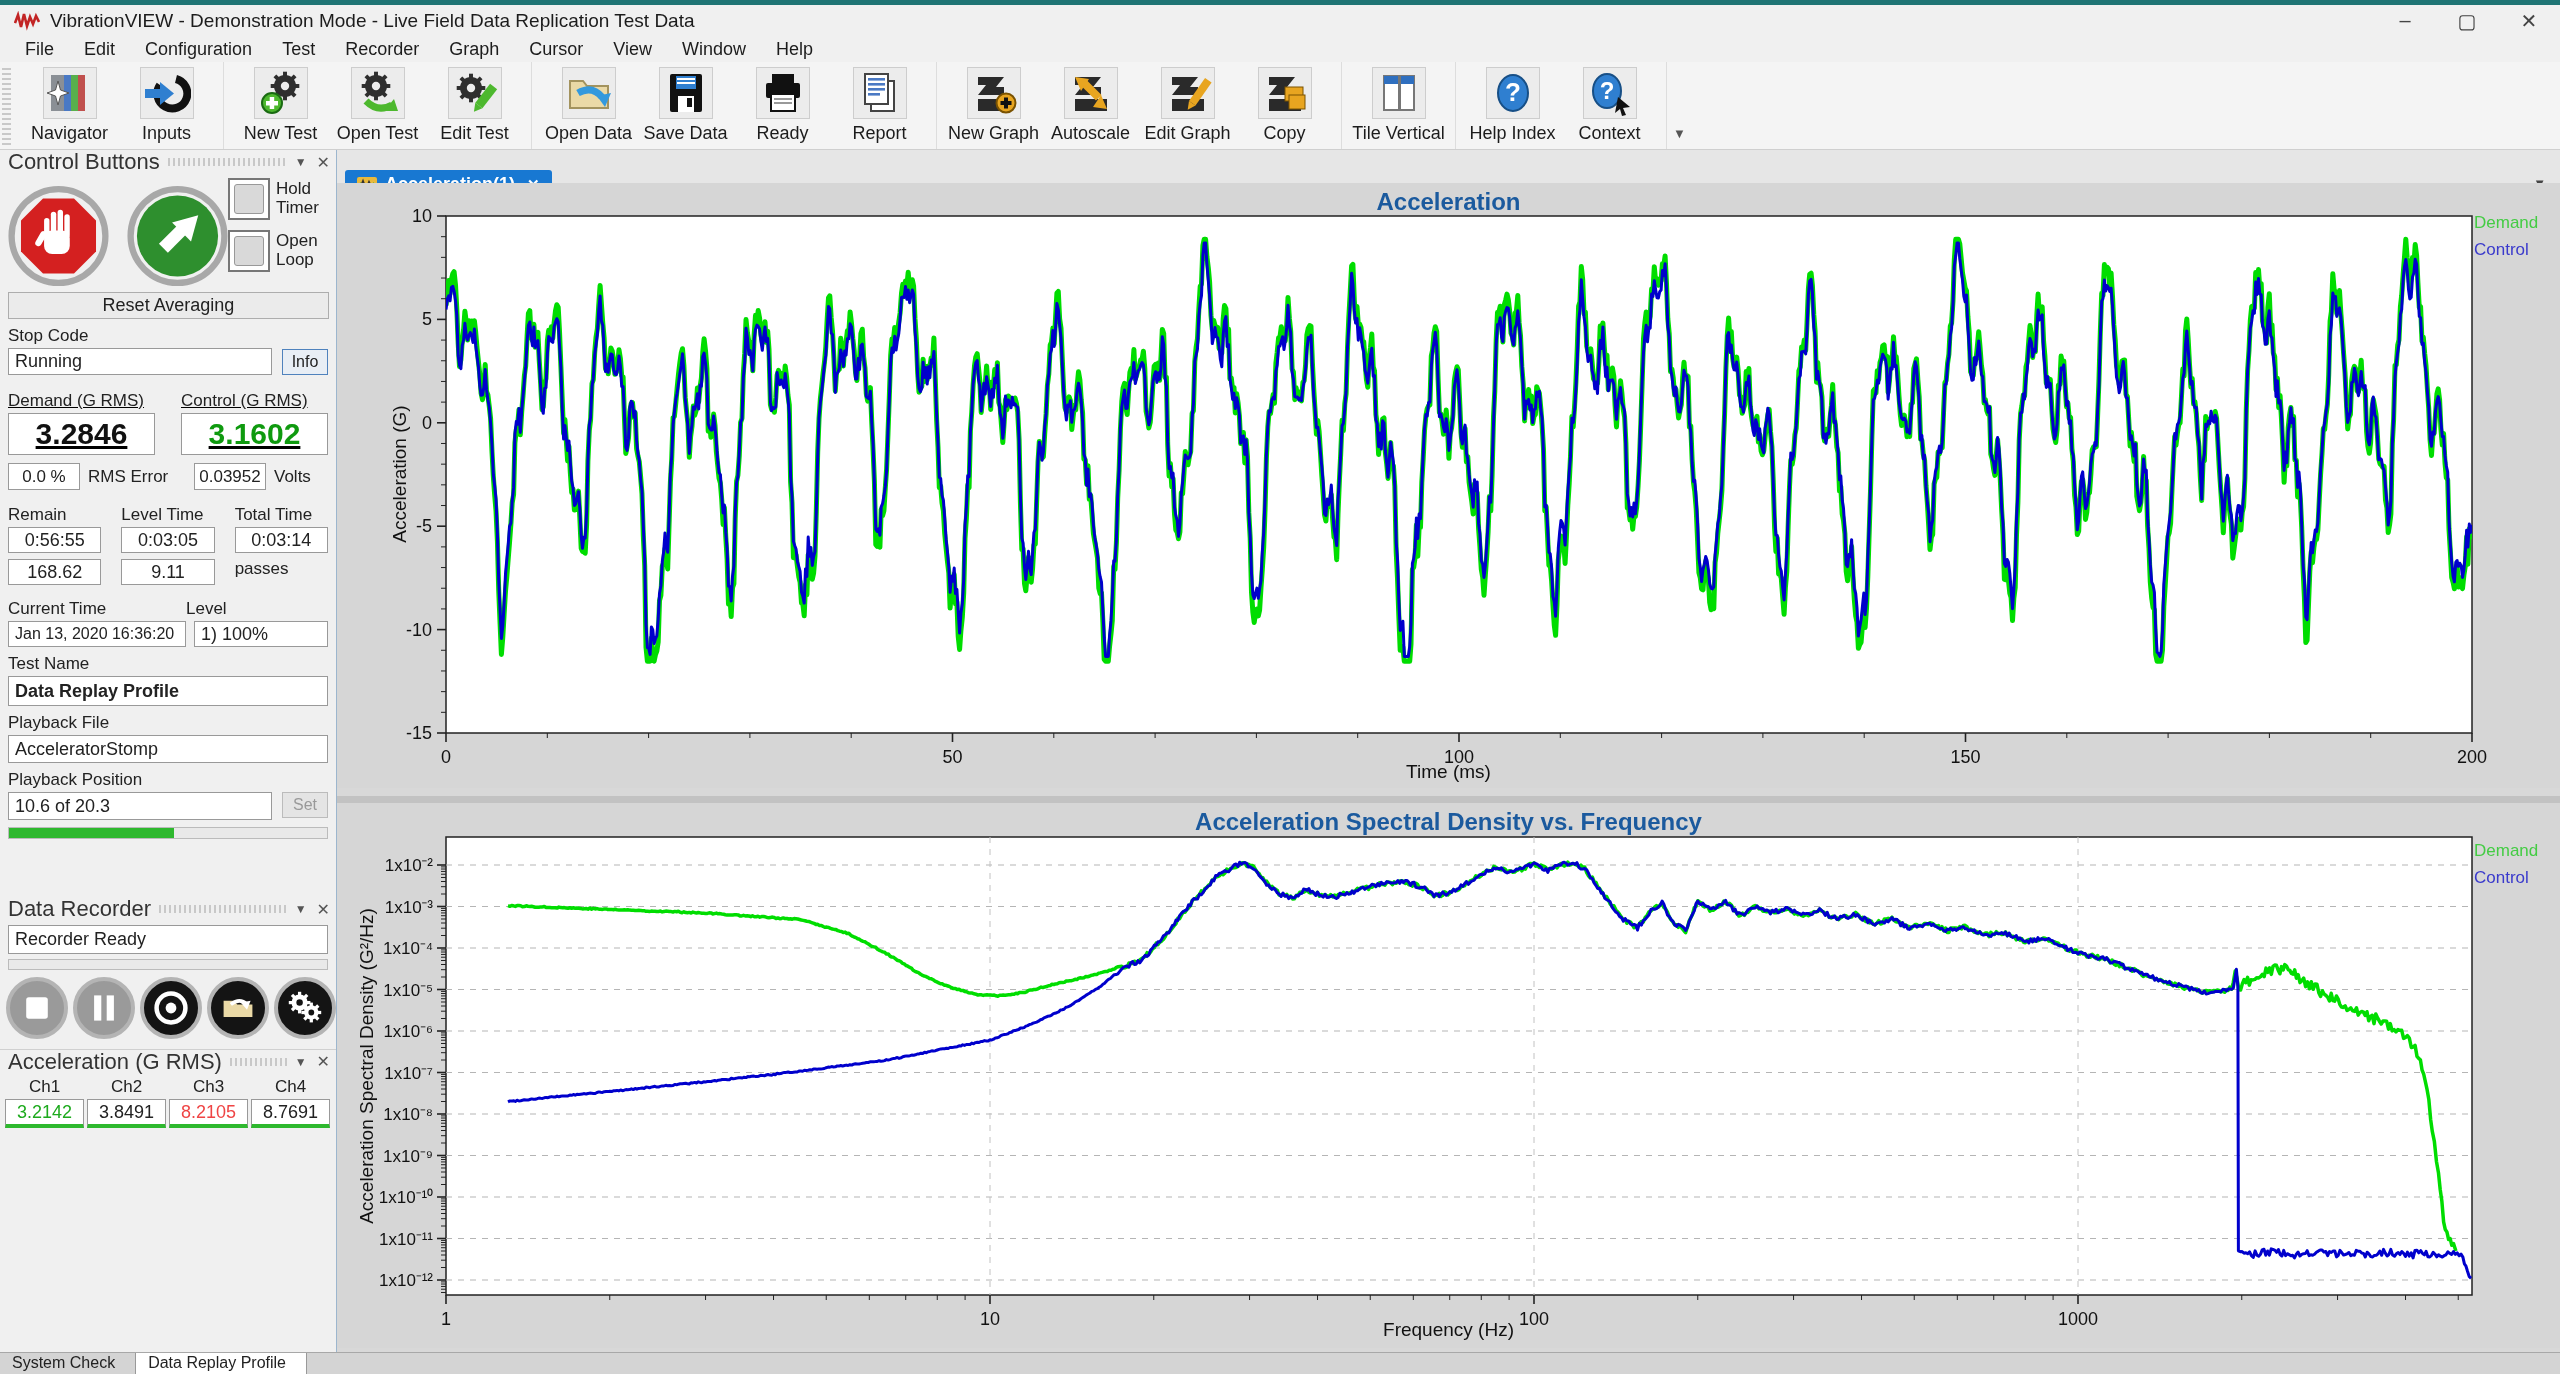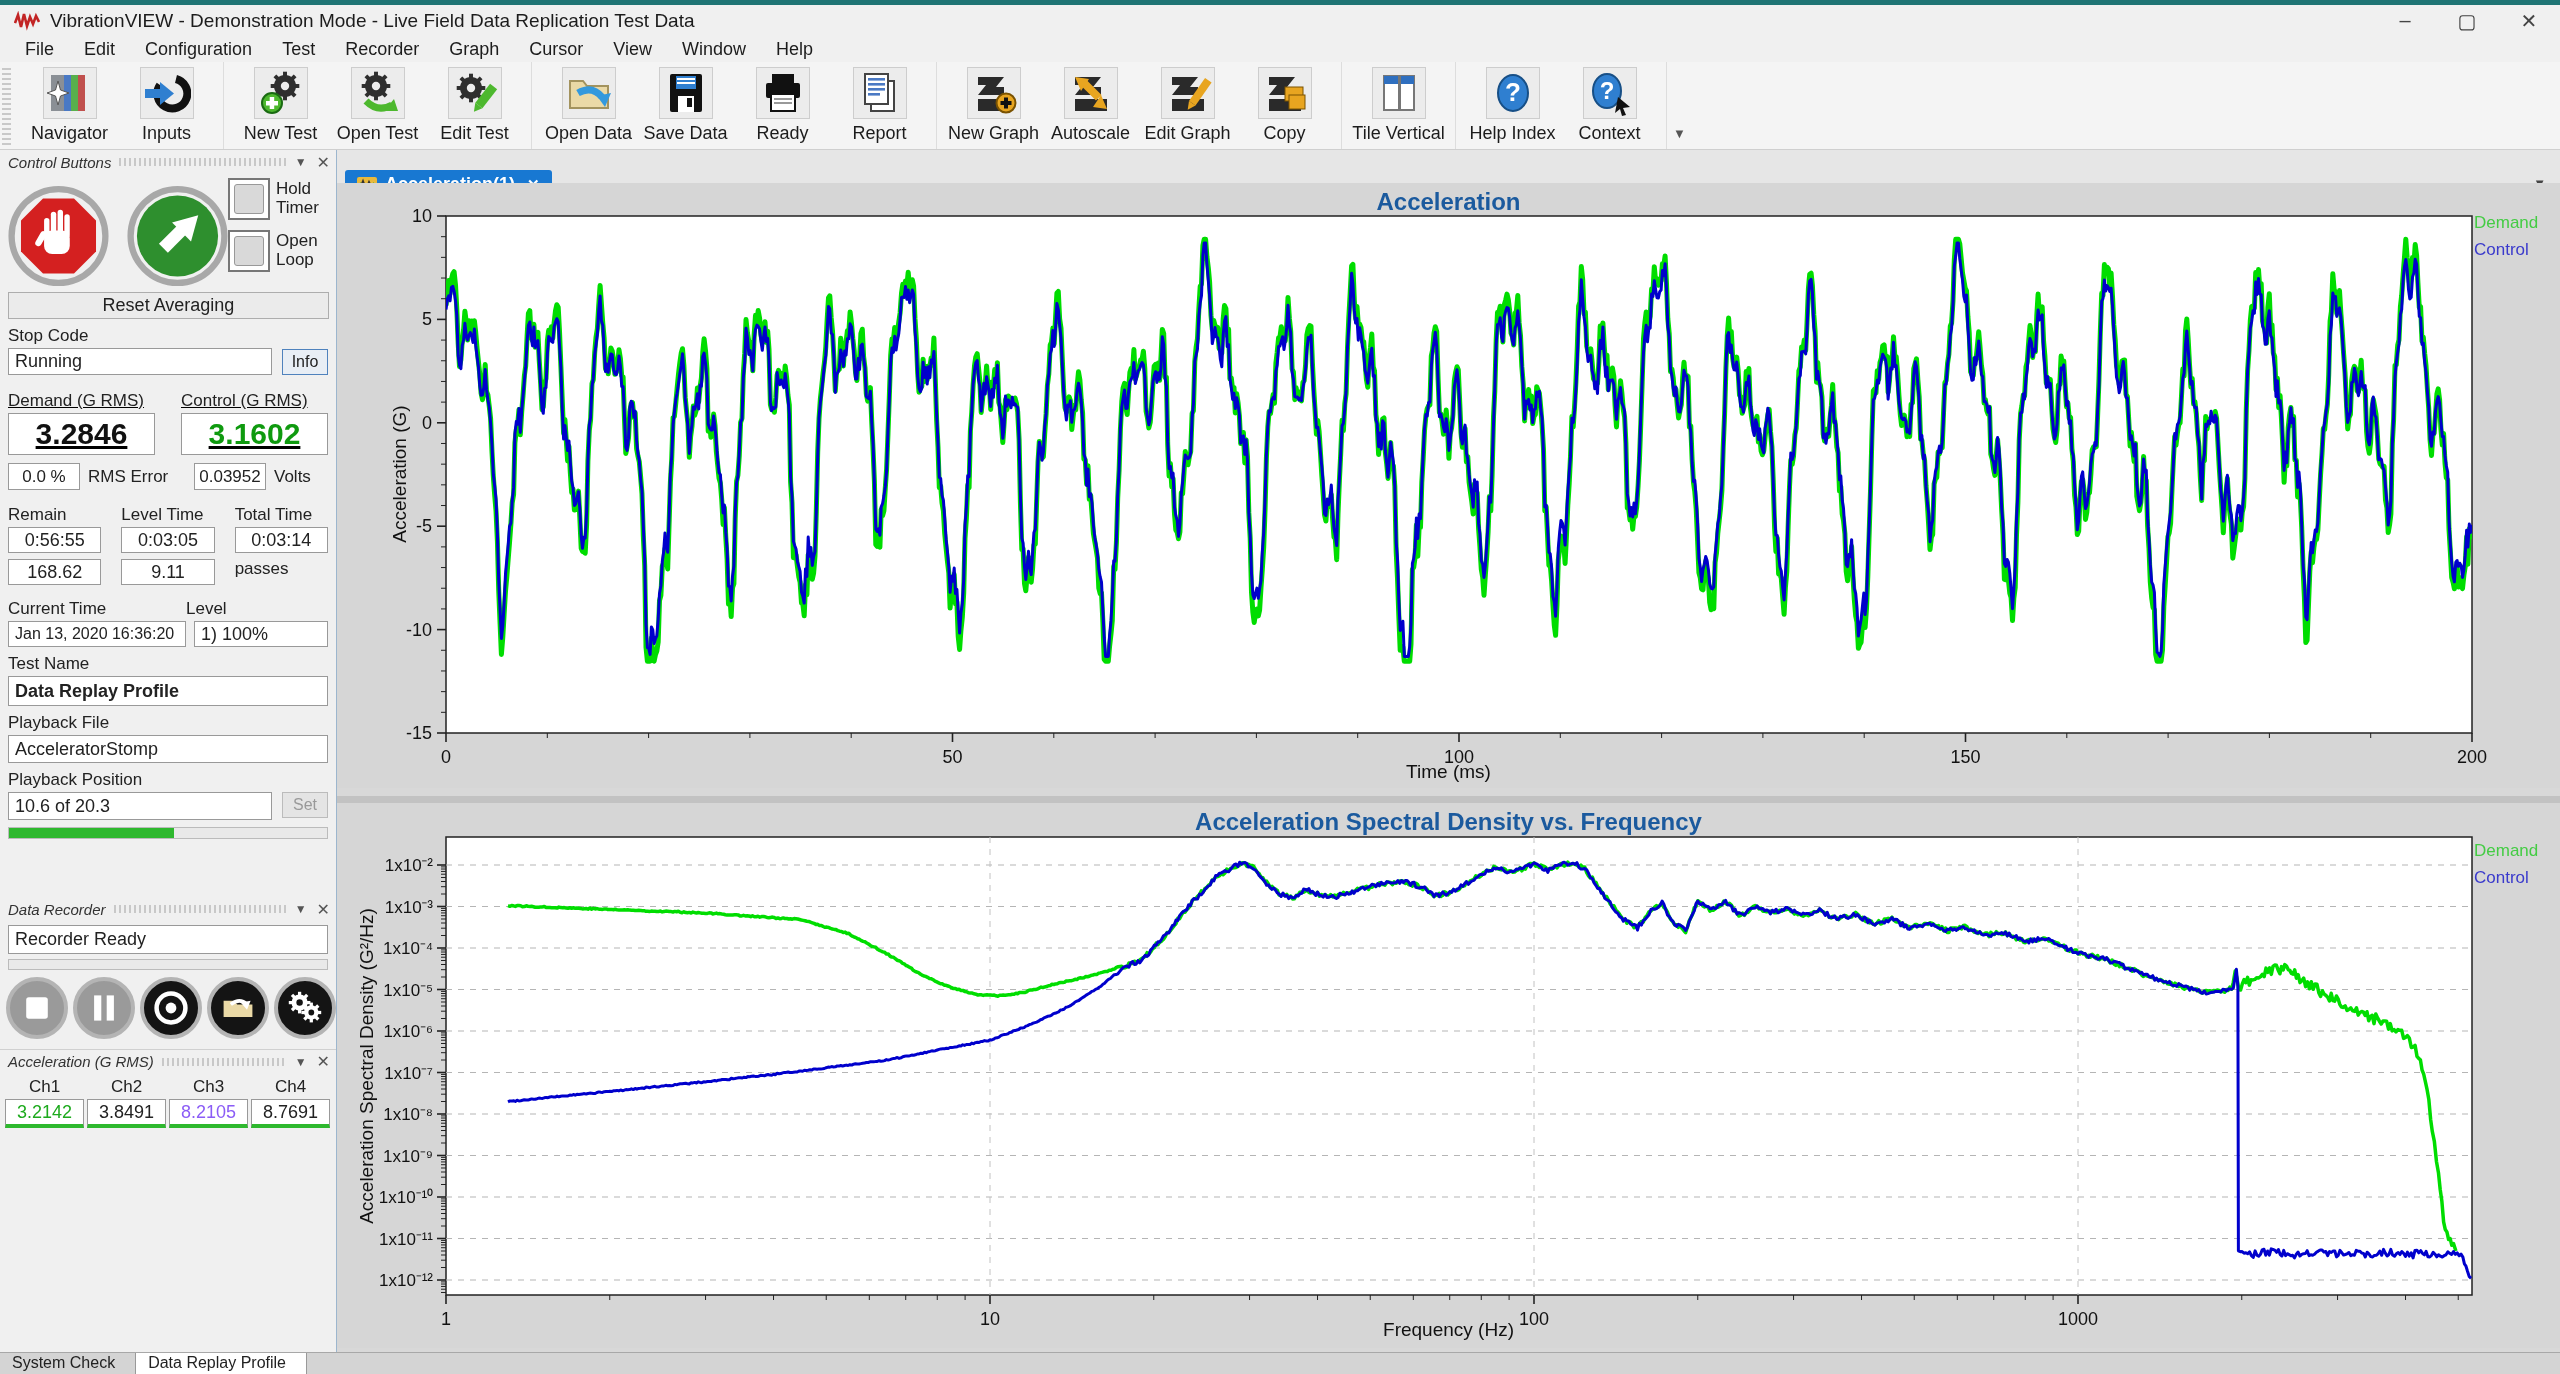--- a/index.html
+++ b/index.html
@@ -18,21 +18,21 @@
   .toolbar { position:absolute; top:62px; left:0; width:100%; height:88px; background:#f4f4f4; border-bottom:1px solid #cfcfcf; display:flex; align-items:stretch; }
   .tool-drag { width:9px; background:repeating-linear-gradient(0deg,#c9c9c9 0 2px,#f4f4f4 2px 5px); margin:4px 2px; }
   .tool-group { display:flex; padding:0 8px; border-right:1px solid #ddd; }
   .tool-btn { width:97px; display:flex; flex-direction:column; align-items:center; padding-top:5px; }
   .tool-icon-plate { width:54px; height:52px; background:#ececec; border:1px solid #cdcdcd; display:flex; align-items:center; justify-content:center; }
   .tool-label { font-size:18px; color:#1c1c1c; margin-top:4px; white-space:nowrap; }
   .tool-overflow { align-self:flex-end; font-size:13px; color:#555; padding:0 10px 8px 6px; }
   
   .left-panel { position:absolute; top:150px; left:0; width:337px; height:1202px; background:#f0f0f0; border-right:1px solid #9cb6ce; padding:0 0 0 0; }
   .sec-header { height:24px; display:flex; align-items:center; padding:0 6px 0 8px; }
-  .sec-title { font-size:15px; color:#333; white-space:nowrap;font-style:italic; }
+  .sec-title { font-size:22px; color:#333; white-space:nowrap; }
   .sec-fill { flex:1; height:8px; margin:0 8px; background:repeating-linear-gradient(90deg,#c8c8c8 0 2px,#f0f0f0 2px 5px); }
   .sec-arrow { font-size:12px; color:#555; margin-right:10px; }
   .sec-close { font-size:16px; color:#555; }
   .lbl { font-size:17px; color:#222; margin:7px 0 2px 8px; }
   .box { background:#fff; border:1px solid #999; font-size:18px; color:#222; padding:2px 6px; }
   .btn-row { display:flex; align-items:flex-start; padding:4px 6px 0 8px; height:116px; }
   .chk-col { margin-left:auto; display:flex; flex-direction:column; gap:10px; padding-right:2px; }
   .chk-item { display:flex; align-items:center; gap:6px; }
   .chk-box { width:42px; height:42px; background:#fff; border:2px solid #777; display:flex; align-items:center; justify-content:center; }
   .chk-inner { width:30px; height:30px; background:#d9d9d9; border:1px solid #999; border-radius:3px; }
@@ -523,21 +523,21 @@
         <div class="chan-col">
           <div class="chan-head">Ch1</div>
           <div class="chan-box" style="color: rgb(29, 170, 29);">3.2142</div>
         </div>
         <div class="chan-col">
           <div class="chan-head">Ch2</div>
           <div class="chan-box" style="color: rgb(34, 34, 34);">3.8491</div>
         </div>
         <div class="chan-col">
           <div class="chan-head">Ch3</div>
-          <div class="chan-box" style="color: #8b5cf6;">8.2105</div>
+          <div class="chan-box" style="color: #ef4444;">8.2105</div>
         </div>
         <div class="chan-col">
           <div class="chan-head">Ch4</div>
           <div class="chan-box" style="color: rgb(34, 34, 34);">8.7691</div>
         </div>
       </div>
   </div>
 
   <div class="graph-tabbar">
     <div class="graph-tab">

